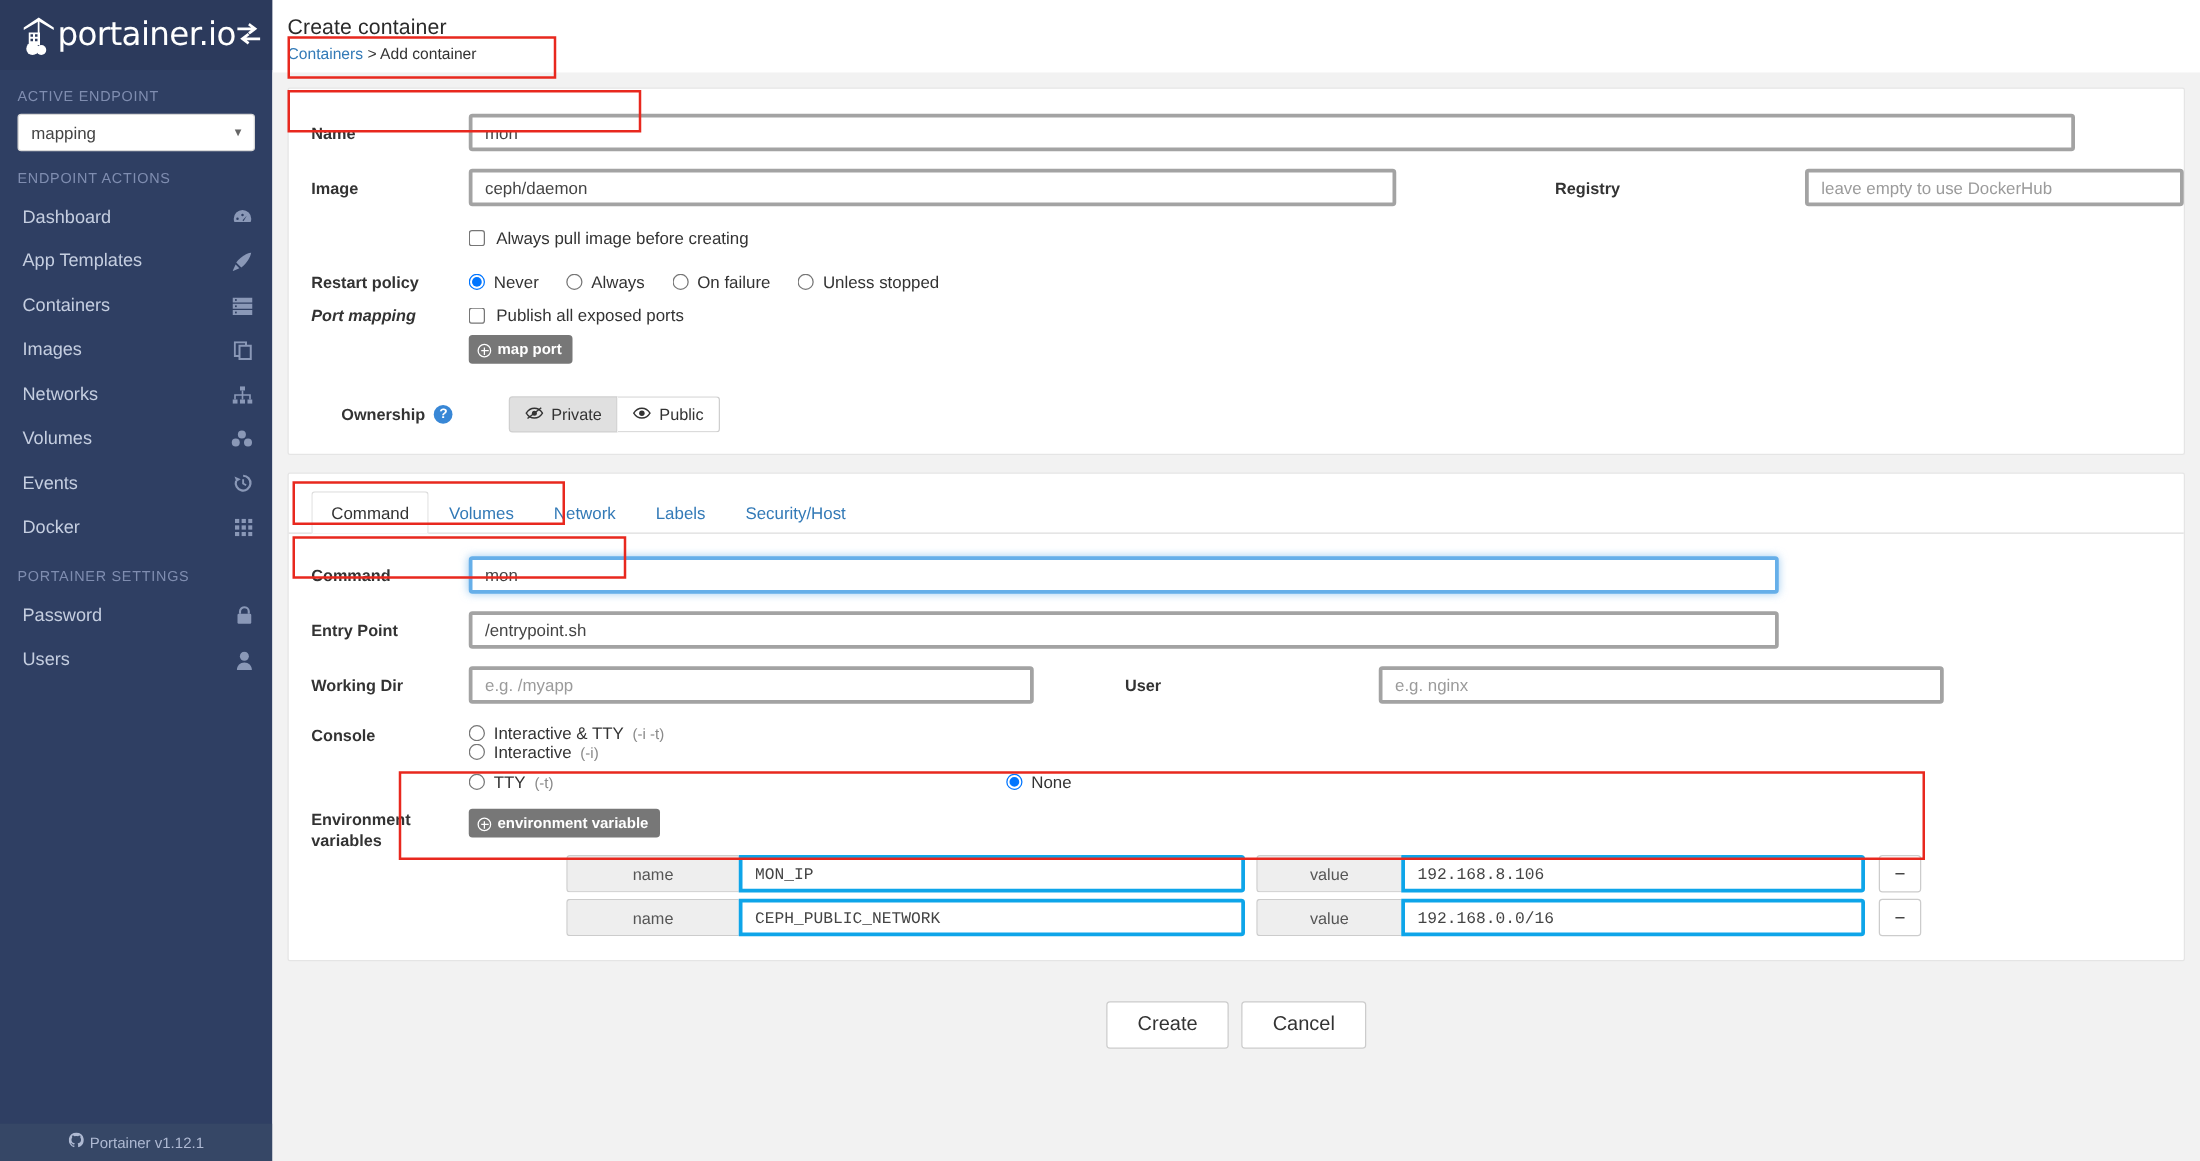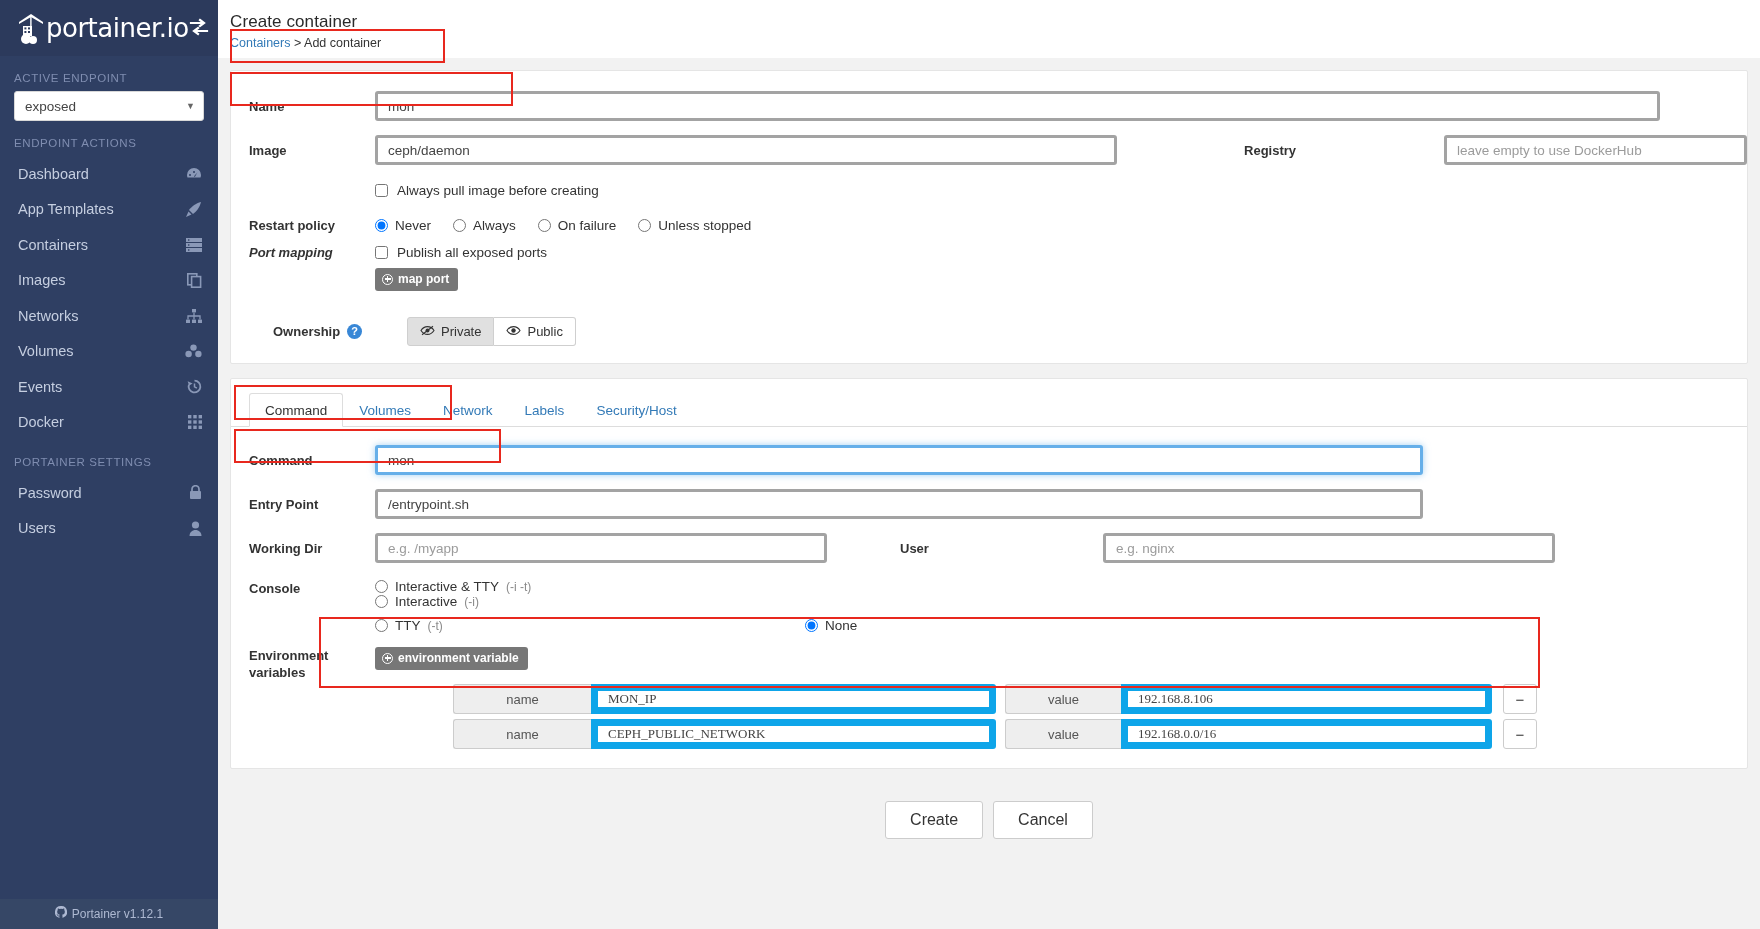--- a/index.html
+++ b/index.html
@@ -97,21 +97,21 @@
 
   .chk-row { display:flex; align-items:center; gap:9px; font-size:13.5px; color:#333; }
   .radio-row { display:flex; align-items:center; gap:7px; font-size:13.5px; color:#333; }
   .radios { display:flex; align-items:center; gap:22px; }
 
   input[type=checkbox], input[type=radio] { margin:0; }
 
   .btn-grey {
     background:#777777; color:#fff; border:none; border-radius:3px;
     font-size:12px; font-weight:bold; padding:4px 9px 5px 7px;
-    display:inline-flex; align-items:center; gap:5px; cursor:pointer;
+    display:inline-flex; align-items:flex-end; gap:5px; cursor:pointer;
     font-family:"Liberation Sans", sans-serif;
   }
   .plus-circ {
     display:inline-block; width:11px; height:11px; border-radius:50%;
     border:1.5px solid #fff; position:relative;
   }
   .plus-circ:before, .plus-circ:after {
     content:""; position:absolute; background:#fff;
   }
   .plus-circ:before { left:1.5px; right:1.5px; top:3.7px; height:1.6px; }
@@ -145,23 +145,23 @@
   
   .env-table { margin-left:78px; }
   .env-row { display:flex; align-items:center; gap:0; margin-bottom:5px; }
   .addon {
     background:#eeeeee; border:1px solid #ccc; border-right:none;
     border-radius:3px 0 0 3px; height:30px; width:138px;
     display:flex; align-items:center; justify-content:center;
     font-size:13px; color:#555;
   }
   .env-input {
-    height:30px; border:7px solid #0ea5e9; border-radius:0 3px 3px 0;
+    height:30px; border:3px solid #0ea5e9; border-radius:0 3px 3px 0;
     padding:3px 10px; font-size:13px; color:#444; background:#fff; outline:none;
-    font-family:Liberation Serif, serif;
+    font-family:Liberation Mono, monospace;
   }
   .btn-minus {
     margin-left:11px; width:34px; height:30px; border:1px solid #ccc;
     border-radius:3px; background:#fff; font-size:15px; color:#333;
     display:flex; align-items:center; justify-content:center; cursor:pointer;
   }
 
   
   .actions { display:flex; justify-content:center; gap:10px; padding:18px 0 0 0; }
   .btn-action {
@@ -200,21 +200,21 @@
         <svg width="20" height="18" viewBox="0 0 20 18">
           <path d="M2 5 H14 M11 2 L15 5 L11 8" stroke="#fff" stroke-width="2.2" fill="none" stroke-linecap="square"></path>
           <path d="M18 13 H6 M9 10 L5 13 L9 16" stroke="#fff" stroke-width="2.2" fill="none" stroke-linecap="square"></path>
         </svg>
       </span>
     </div>
 
     <div class="side-title">ACTIVE ENDPOINT</div>
 
     <div class="endpoint-select">
-      <span>exposed</span>
+      <span>mapping</span>
       <span class="caret">▼</span>
     </div>
 
     <div class="side-title">ENDPOINT ACTIONS</div>
 
     <div class="nav-item">
       <span>Dashboard</span>
       <span class="nav-ic">
         <svg width="16" height="14" viewBox="0 0 16 14">
             <path d="M8 1a7 7 0 0 0-7 7 7 7 0 0 0 .5 2.6h13A7 7 0 0 0 15 8a7 7 0 0 0-7-7z" fill="#9aa8c6"></path>

